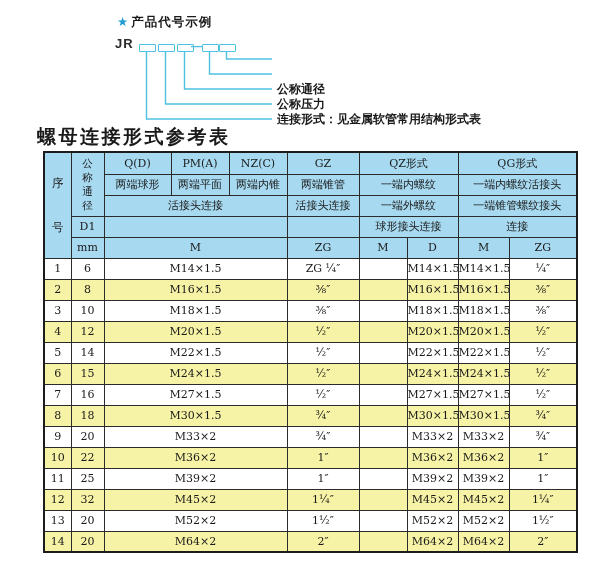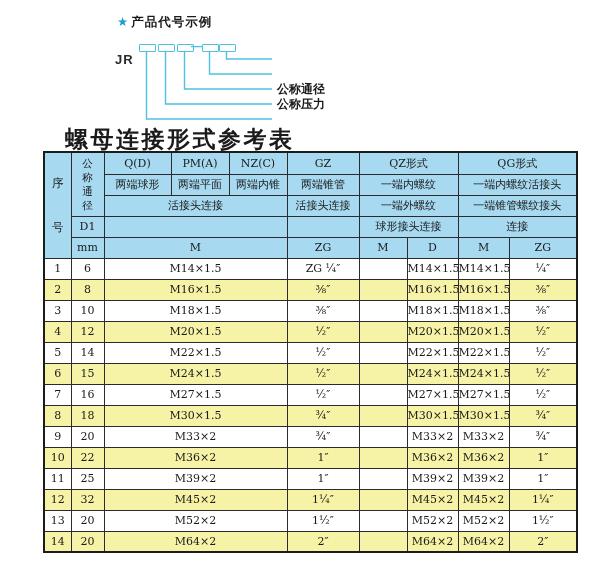--- a/index.html
+++ b/index.html
@@ -2,31 +2,31 @@
 <html style="--header_blue: #a7d9f0; --row_yellow: #f7f3a6; --accent_cyan: #4ec1e2; --star_blue: #1f9ad2;"><head>
 <meta charset="utf-8">
 <style>
   html,body{margin:0;padding:0;background:#fff;}
   .page{position:relative;width:600px;height:567px;background:#ffffff;overflow:hidden;
         font-family:"Liberation Sans","DejaVu Sans",sans-serif;color:#1a1a1a;}
 
   
   .diagram-title{position:absolute;left:117px;top:14px;font-size:12.5px;font-weight:bold;letter-spacing:1px;}
   .star{color:var(--star_blue);margin-right:2px;}
-  .code-prefix{position:absolute;left:115px;top:36px;font-size:13px;font-weight:bold;color:#2b2b2b;letter-spacing:1px;margin-top:16px;}
+  .code-prefix{position:absolute;left:115px;top:36px;font-size:13px;font-weight:bold;color:#2b2b2b;letter-spacing:1px;}
   .code-box{position:absolute;top:44px;width:15px;height:6px;background:#fff;
             border:1.5px solid var(--accent_cyan);border-radius:1px;}
   .code-dash{position:absolute;left:191px;top:39px;color:var(--accent_cyan);font-weight:bold;font-size:12px;}
   .connectors{position:absolute;left:0;top:0;width:600px;height:150px;}
   .connectors polyline{fill:none;stroke:var(--accent_cyan);stroke-width:1.4;}
   .dlabel{position:absolute;left:277px;font-size:12px;font-weight:bold;line-height:14px;white-space:nowrap;}
 
   
   .table-title{position:absolute;left:37px;top:124px;font-family:"DejaVu Serif","Liberation Serif",serif;
-               font-size:23px;font-weight:bold;letter-spacing:2.5px;margin-left:28px;}
+               font-size:19px;font-weight:bold;letter-spacing:2.5px;}
 
   
   table.ref{position:absolute;left:43px;top:151px;border-collapse:collapse;table-layout:fixed;
             width:533px;border:2px solid #1c1c1c;
             font-family:"DejaVu Serif","Liberation Serif",serif;font-size:11px;}
   table.ref th,table.ref td{border:1px solid #2b2b2b;text-align:center;vertical-align:middle;
             padding:0;overflow:hidden;font-weight:normal;}
   table.ref th{background:var(--header_blue);}
   tr.hr{height:21px;}
   tr.hr1{height:22px;}
@@ -54,20 +54,21 @@
   <svg class="connectors" viewBox="0 0 600 150">
     <polyline points="226.5,51 226.5,59 272,59"></polyline>
     <polyline points="209.5,51 209.5,74 272,74"></polyline>
     <polyline points="184.5,51 184.5,89 272,89"></polyline>
     <polyline points="165.5,51 165.5,104 272,104"></polyline>
     <polyline points="146.5,51 146.5,119 272,119"></polyline>
   </svg>
 
   <div class="dlabel" style="top:82px">公称通径</div>
   <div class="dlabel" style="top:97px">公称压力</div>
+  <div class="dlabel" style="top:112px">连接形式：见金属软管常用结构形式表</div>
 
   <div class="table-title">螺母连接形式参考表</div>
 
   <table class="ref">
     <colgroup>
       <col style="width:27px">
         <col style="width:33px">
         <col style="width:67px">
         <col style="width:58px">
       <col style="width:58px">

